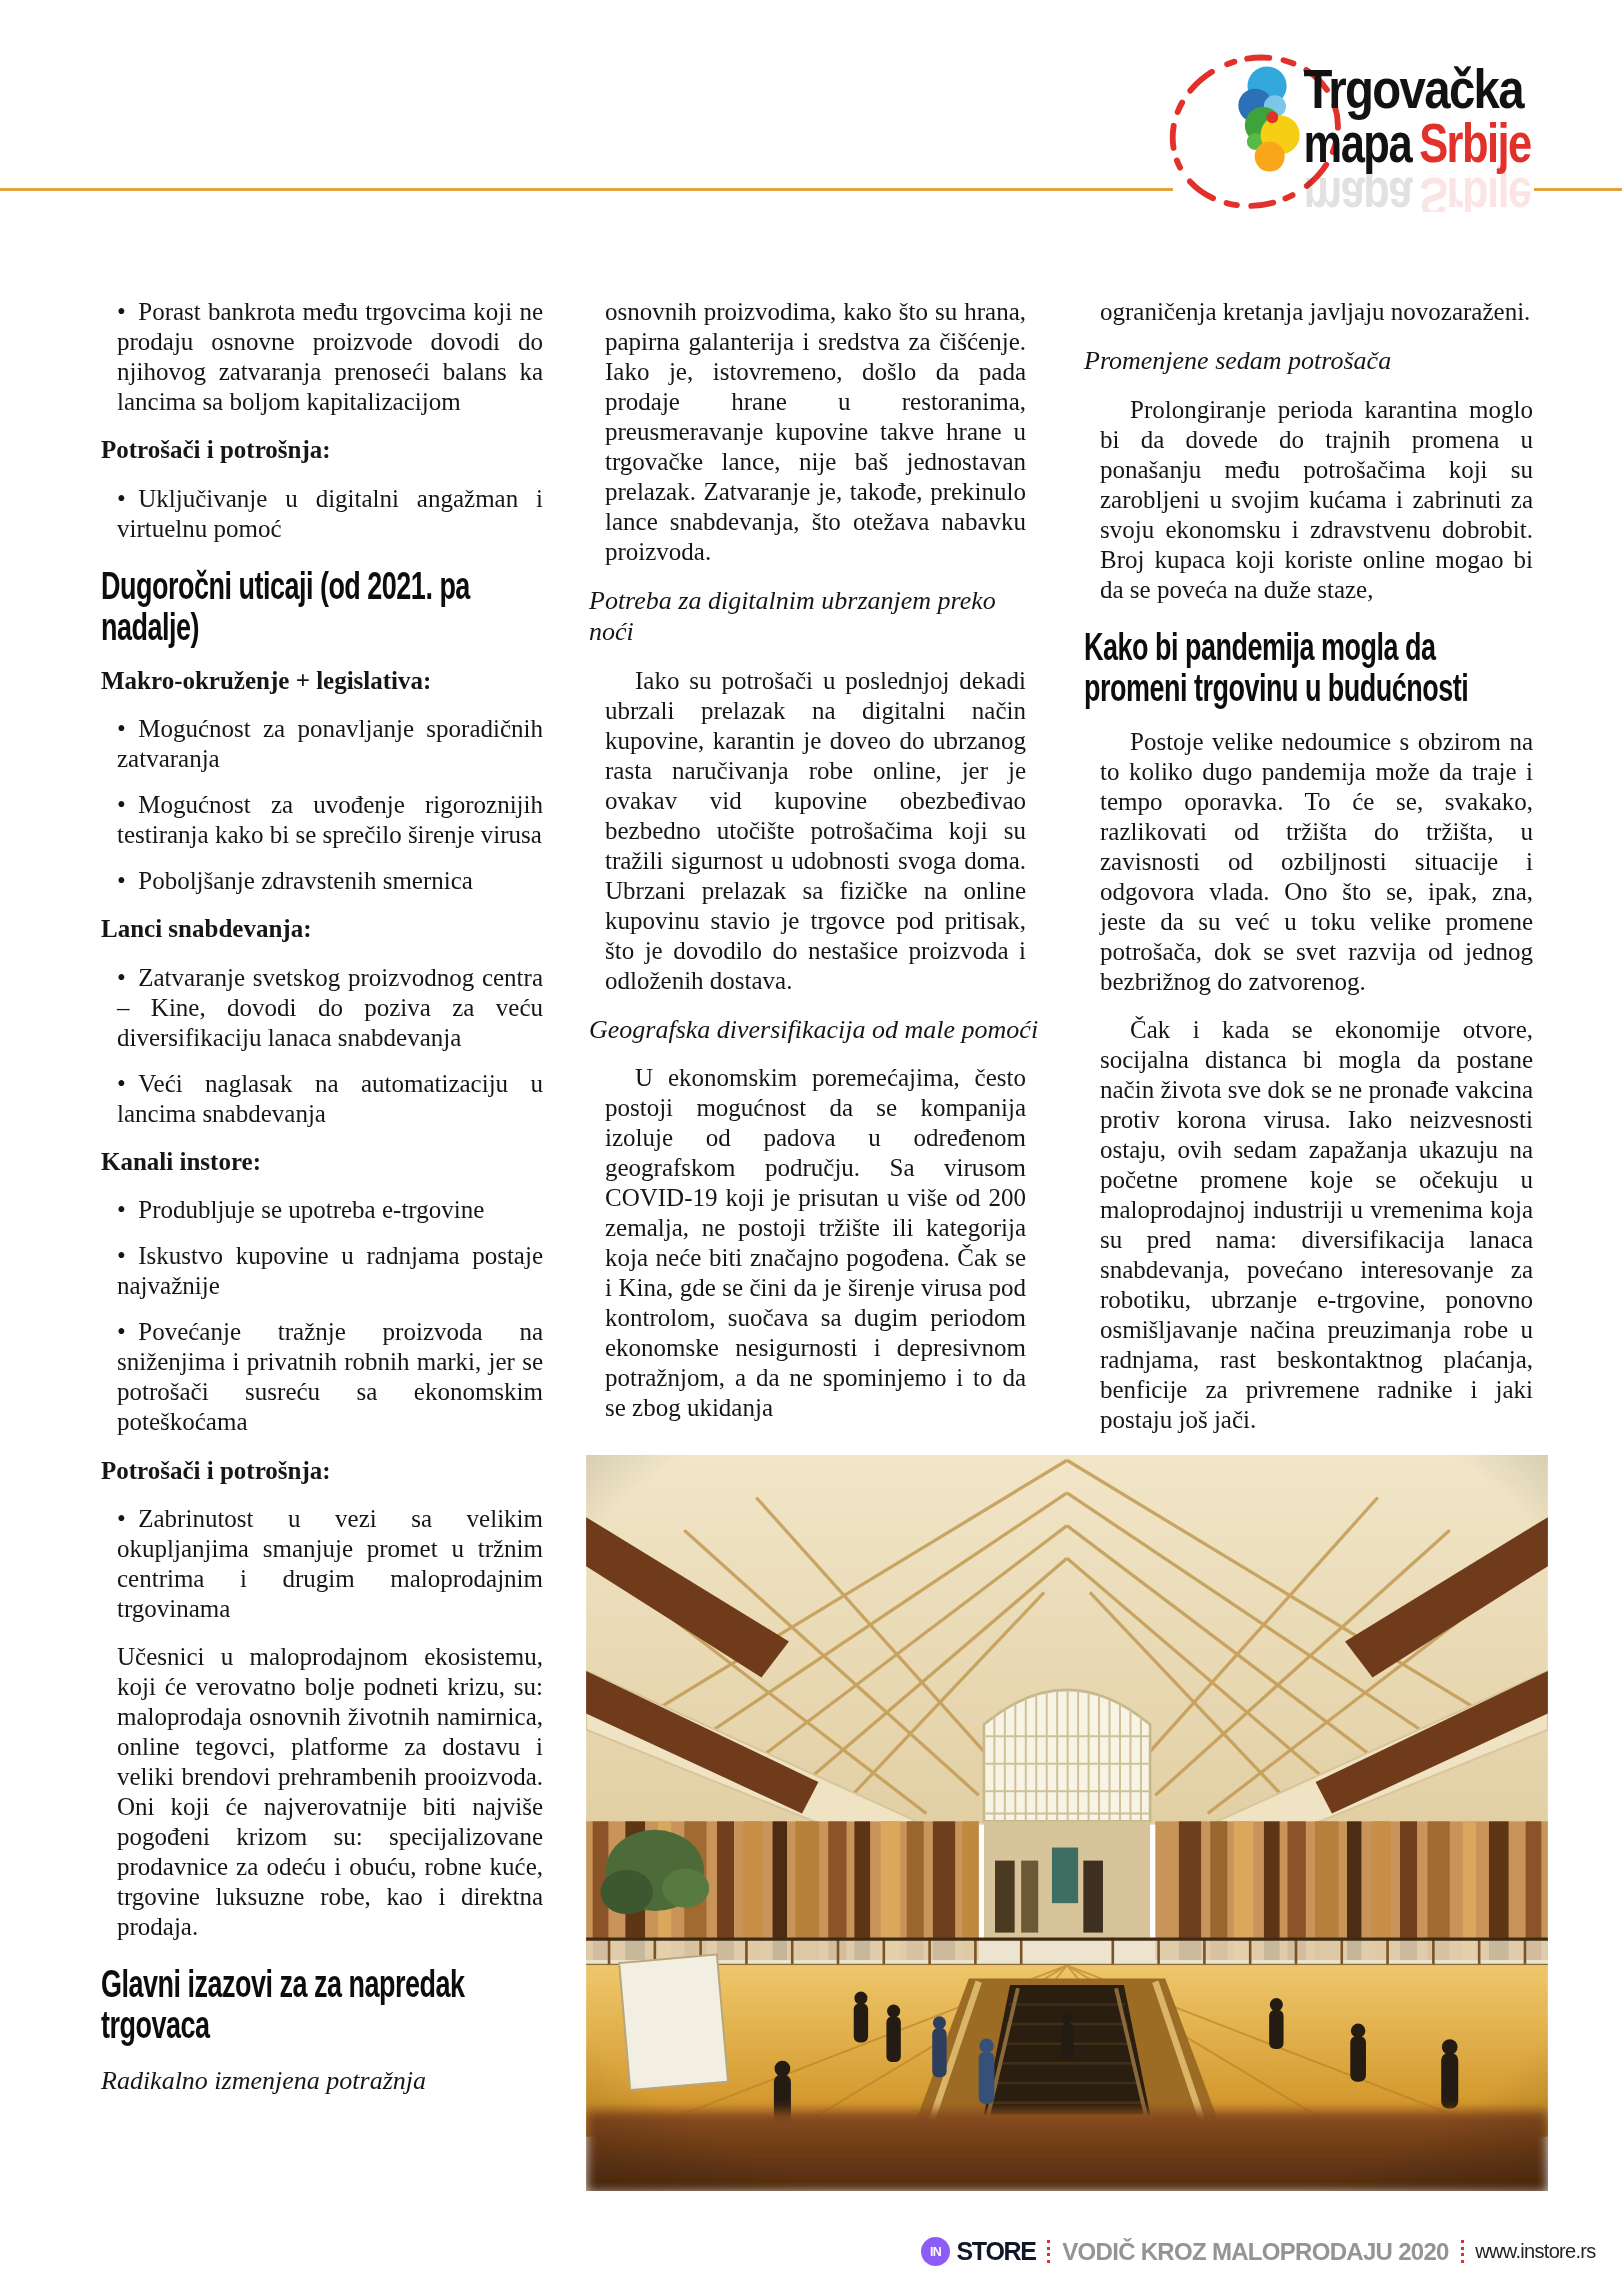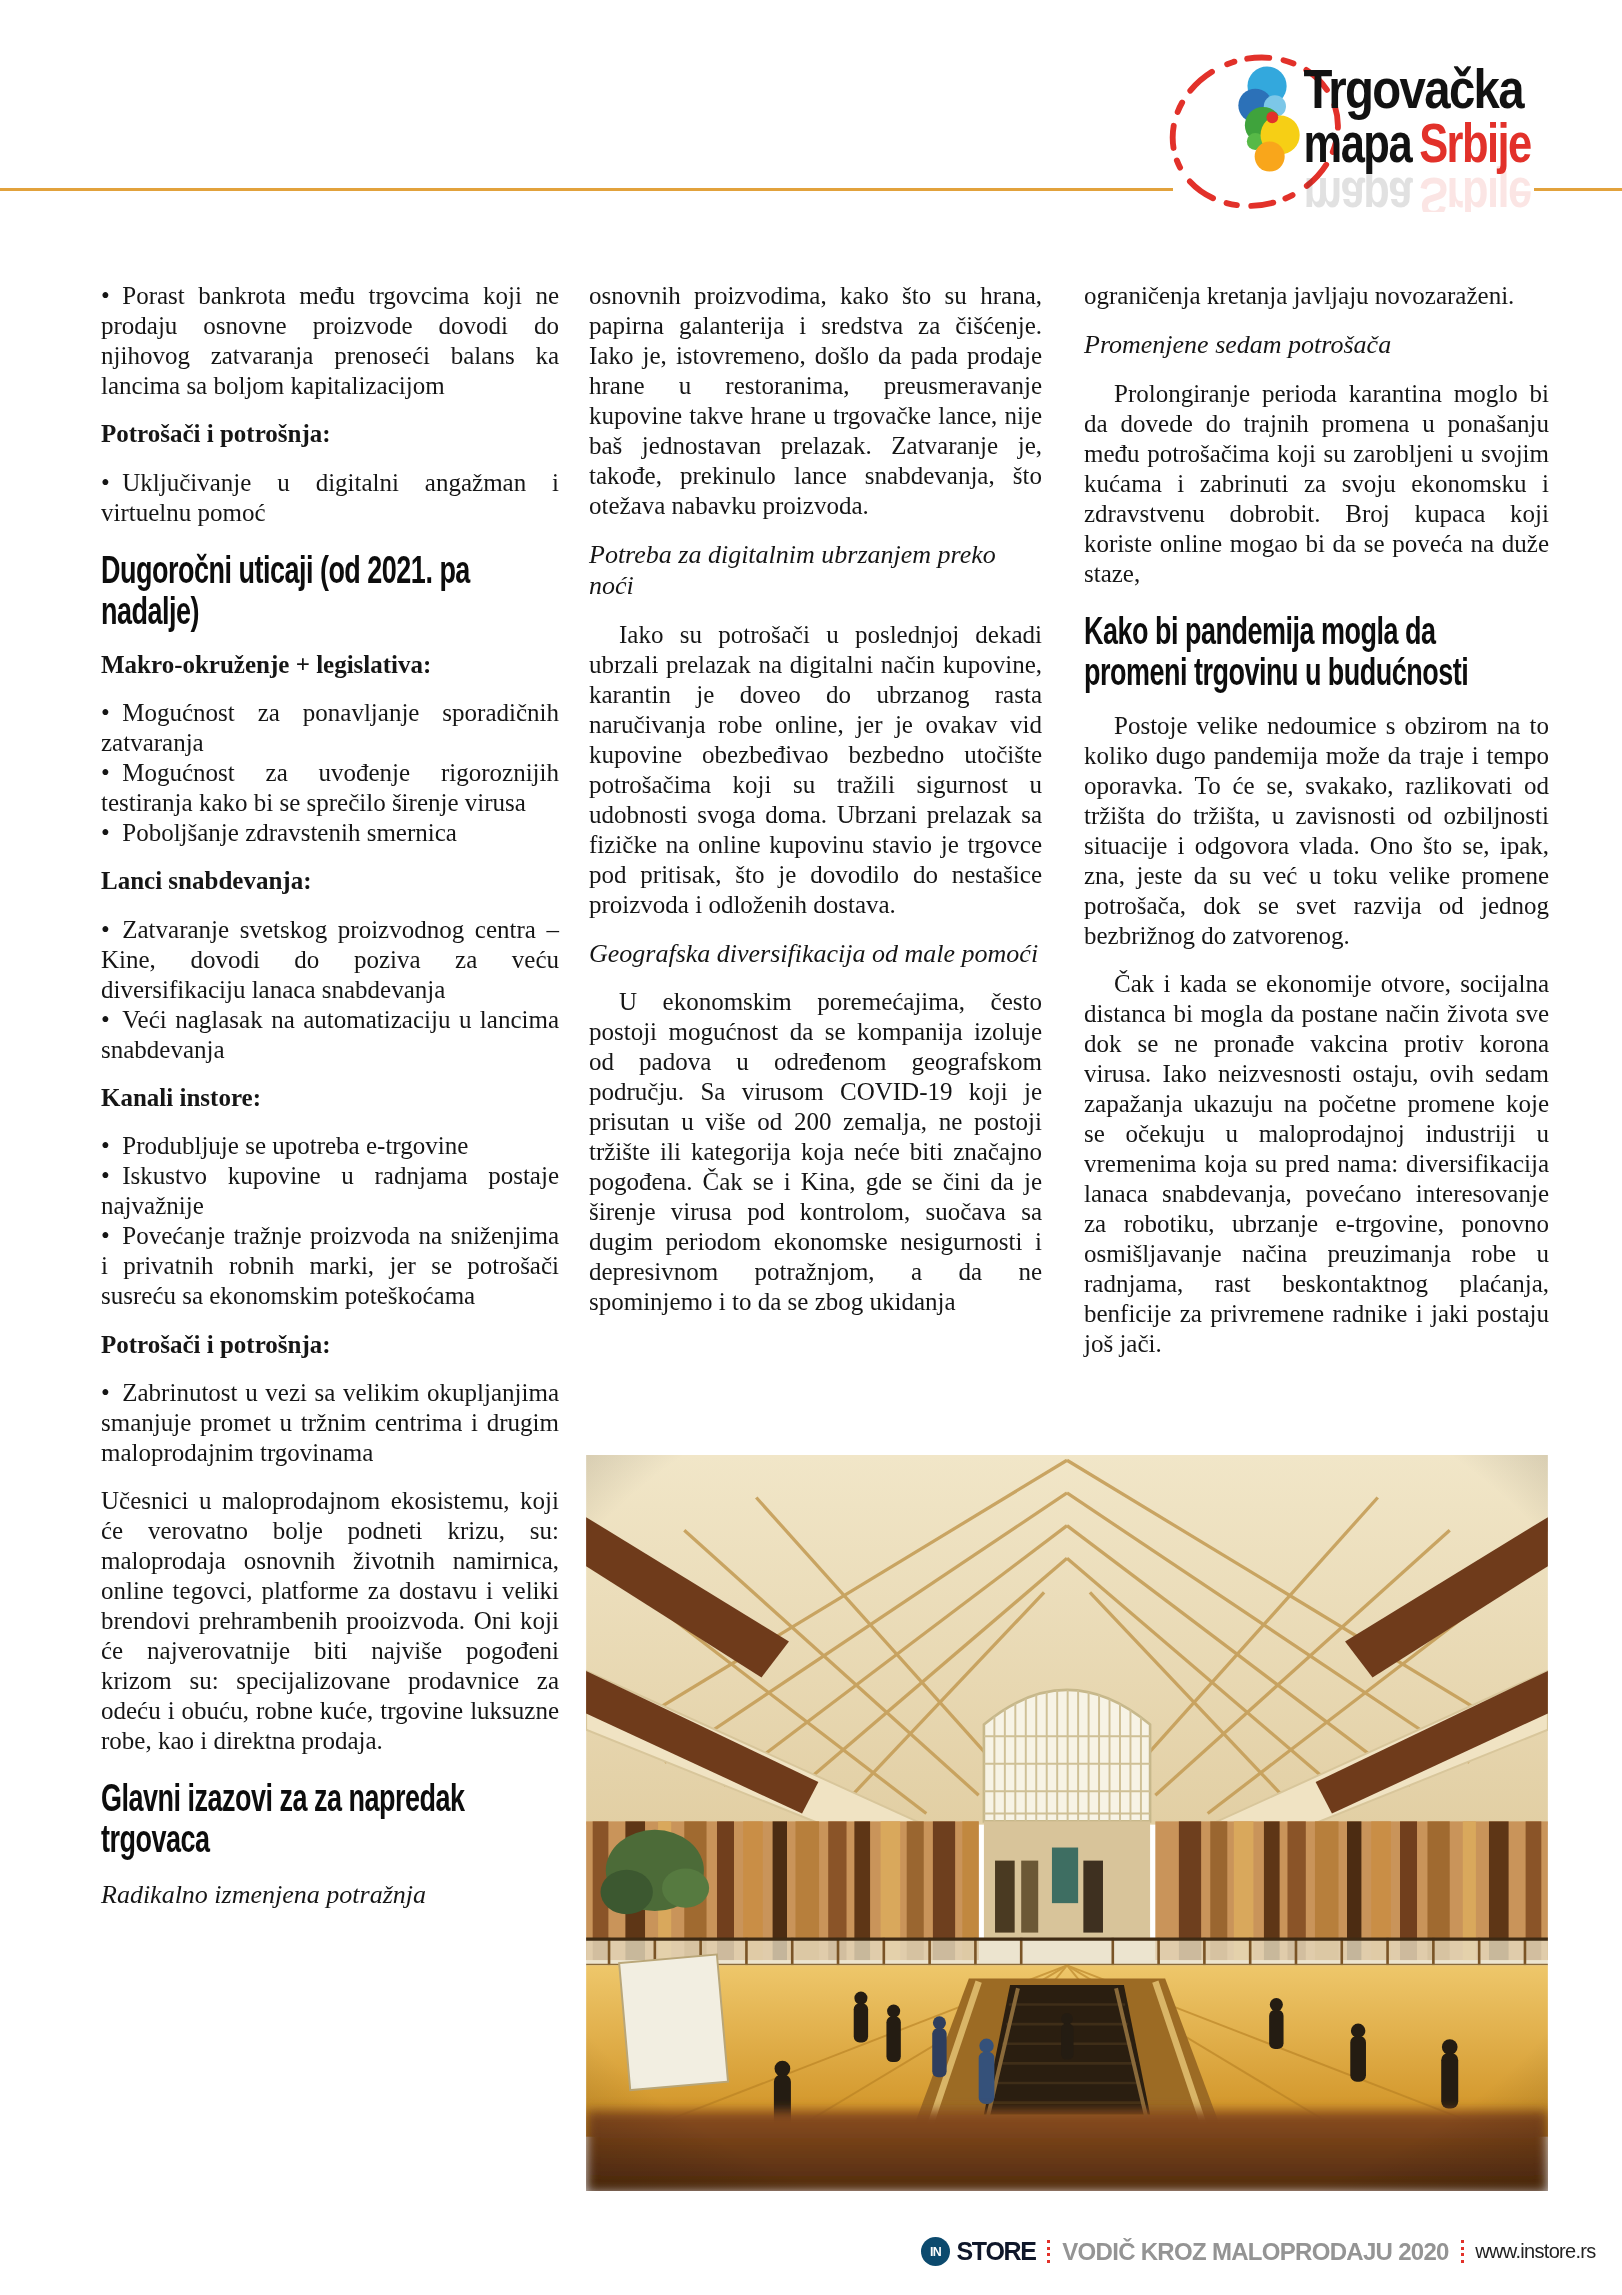--- a/index.html
+++ b/index.html
@@ -18,42 +18,42 @@
   .logo{position:absolute;left:1157px;top:23.6px;width:382px;height:188px;}
   
   .col{
     position:absolute;top:281px;
     font-size:25px;line-height:30px;
     text-align:justify;
   }
   #col1{left:101px;width:458px;}
   #col2{left:589px;width:453px;}
   #col3{left:1084px;width:465px;}
-  .col p{margin:0;}
+  .col p{margin:16px;}
   .gap-top{margin-top:18.3px !important;}
   .h-sf{font-weight:bold;margin:18.3px 0 !important;text-align:left;}
   .h-it{font-style:italic;font-size:26px;line-height:31px;margin:18.3px 0 !important;text-align:left;}
   .h-sans{
     font-family:"Liberation Sans", sans-serif;
     font-weight:bold;font-size:38px;line-height:41px;letter-spacing:-0.7px;
     width:641px;transform:scaleX(0.71);transform-origin:0 0;
     margin:22px 0 18.3px !important;text-align:left;color:#0d0d0d;
   }
   .indent{text-indent:30px;}
   
   .photo{position:absolute;left:586px;top:1455px;width:962px;height:736px;}
   
   .footer{
     position:absolute;left:921px;top:2233px;height:37px;
     display:flex;align-items:center;gap:11.8px;
     font-family:"Liberation Sans", sans-serif;
   }
   .f-logo{display:flex;align-items:center;gap:6.5px;}
   .f-circle{
-    width:29px;height:29px;border-radius:50%;background:#0c4a6e;
+    width:29px;height:29px;border-radius:50%;background:#8b5cf6;
     color:#fff;display:flex;align-items:center;justify-content:center;
     font-weight:bold;font-size:12.4px;letter-spacing:-0.7px;
   }
   .f-store{font-weight:bold;font-size:25px;letter-spacing:-1.3px;color:#0f172a;}
   .f-sep{width:0;height:23.6px;border-left:3.3px dotted #E2312A;}
   .f-guide{font-weight:bold;font-size:24px;letter-spacing:-0.7px;color:#949494;white-space:nowrap;}
   .f-site{font-size:20px;color:#222;letter-spacing:-0.7px;}
   .f-page{font-weight:bold;font-size:26px;color:#0f172a;margin-left:42px;letter-spacing:-0.7px;}
 </style>
 </head>

